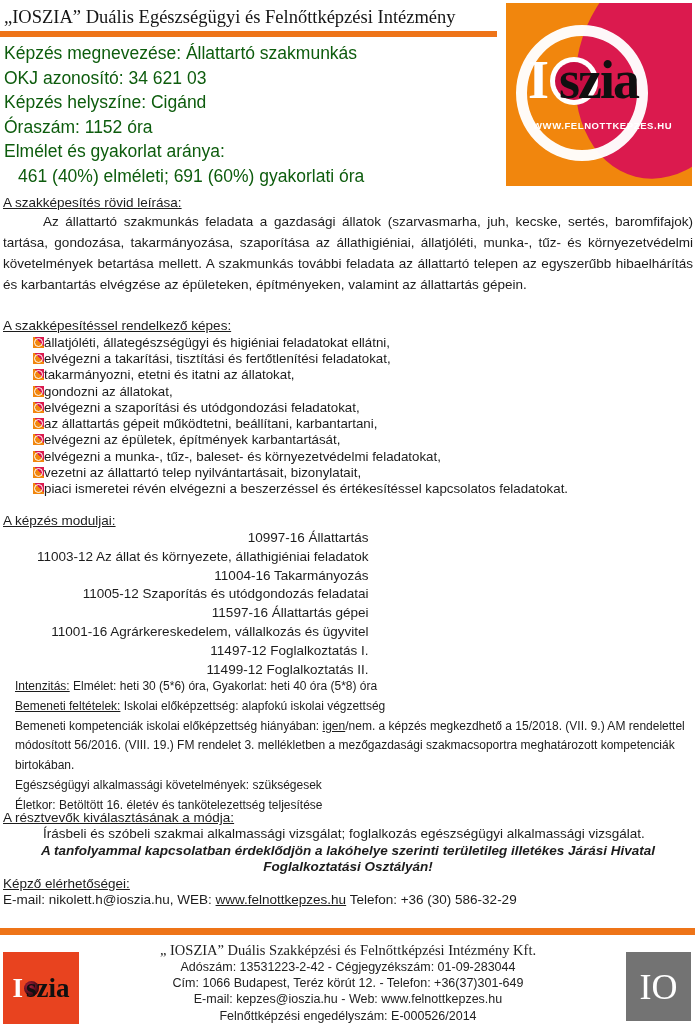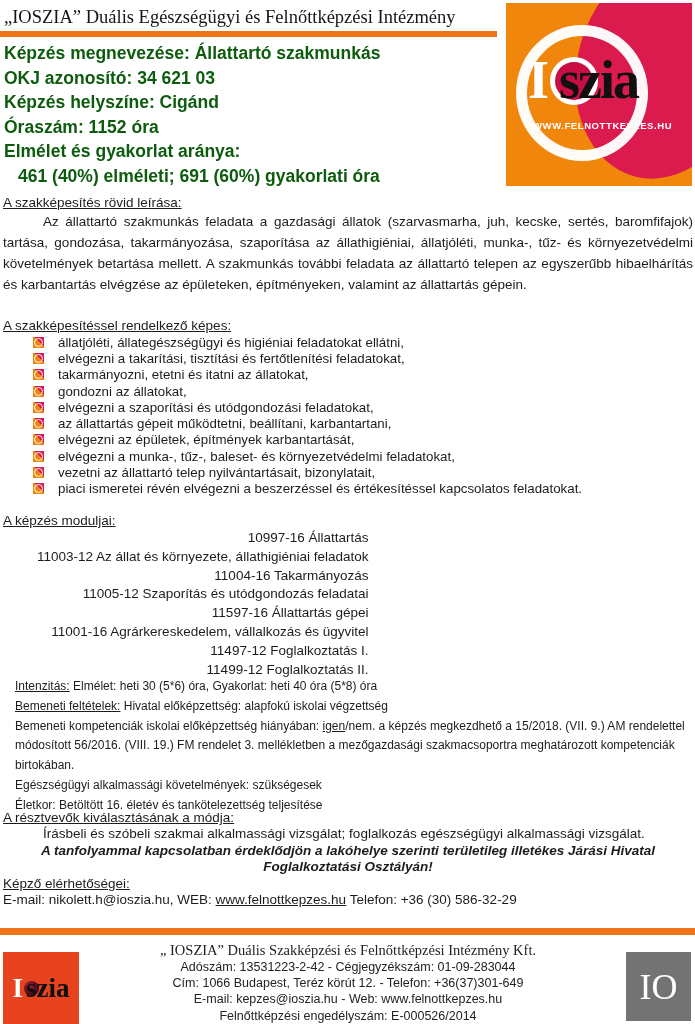--- a/index.html
+++ b/index.html
@@ -18,21 +18,21 @@
   #header-title {
     left:4px; top:7px;
     font-family:"Liberation Serif", serif;
     font-size:18.5px; color:#151515; white-space:nowrap;
   }
   #orange-rule { left:0; top:31px; width:497px; height:6px; }
 
   
   #course {
     left:4px; top:41px;
-    font-size:17.5px; font-weight:bold;
+    font-size:17.5px; font-weight:normal;
     line-height:24.6px; white-space:nowrap;
   }
   #course .indent { padding-left:14px; }
 
   
   #logo { left:506px; top:3px; width:186px; height:183px; overflow:hidden; }
   .logo-blob {
     position:absolute; left:38%; top:-25%; width:92%; height:122%;
     border-radius:50%; transform:rotate(14deg);
   }
@@ -61,21 +61,21 @@
   
   .section-heading { font-size:13.5px; text-decoration:underline; white-space:nowrap; }
   #desc-heading { left:3px; top:195px; }
   #desc-text {
     left:3px; top:212px; width:690px;
     font-size:13.5px; line-height:20.9px;
     text-align:justify; text-indent:40px;
   }
   #cap-heading { left:3px; top:318px; }
   #cap-list { left:33px; top:334px; list-style:none; }
-  #cap-list li { display:flex; align-items:center; gap:14px; height:16.3px; font-size:13.3px; white-space:nowrap; }
+  #cap-list li { display:flex; align-items:center; gap:0; height:16.3px; font-size:13.3px; white-space:nowrap; }
   .bullet-icon {
     width:11px; height:11px; flex:0 0 11px; position:relative;
     background:linear-gradient(225deg,#db1a4e 0 42%,#f1860d 42%);
   }
   .bullet-icon::after {
     content:""; position:absolute; left:1px; top:1px; width:7px; height:7px;
     border:1.5px solid #ffffff; border-radius:50%;
   }
   #mod-heading { left:3px; top:513px; }
   #mod-list { left:37px; top:529px; list-style:none; font-size:13.5px; line-height:18.8px;text-align:right; }
@@ -185,21 +185,21 @@
   <li>11004-16 Takarmányozás</li>
   <li>11005-12 Szaporítás és utódgondozás feladatai</li>
   <li>11597-16 Állattartás gépei</li>
   <li>11001-16 Agrárkereskedelem, vállalkozás és ügyvitel</li>
   <li>11497-12 Foglalkoztatás I.</li>
   <li>11499-12 Foglalkoztatás II.</li>
 </ul>
 
 <div class="abs" id="req">
   <div><span class="u">Intenzitás:</span><span> Elmélet: heti 30 (5*6) óra, Gyakorlat: heti 40 óra (5*8) óra</span></div>
-  <div><span class="u">Bemeneti feltételek:</span><span> Hivatal előképzettség: alapfokú iskolai végzettség</span></div>
+  <div><span class="u">Bemeneti feltételek:</span><span> Iskolai előképzettség: alapfokú iskolai végzettség</span></div>
   <div><span>Bemeneti kompetenciák iskolai előképzettség hiányában: </span><span class="u">igen</span><span>/nem. a képzés megkezdhető a 15/2018. (VII. 9.) AM rendelettel módosított 56/2016. (VIII. 19.) FM rendelet 3. mellékletben a mezőgazdasági szakmacsoportra meghatározott kompetenciák birtokában.</span></div>
   <div>Egészségügyi alkalmassági követelmények: szükségesek</div>
   <div>Életkor: Betöltött 16. életév és tankötelezettség teljesítése</div>
 </div>
 
 <div class="abs" id="lower">
   <div class="u">A résztvevők kiválasztásának a módja:</div>
   <div class="sel-text">Írásbeli és szóbeli szakmai alkalmassági vizsgálat; foglalkozás egészségügyi alkalmassági vizsgálat.</div>
   <div class="notice">A tanfolyammal kapcsolatban érdeklődjön a lakóhelye szerinti területileg illetékes Járási Hivatal Foglalkoztatási Osztályán!</div>
   <div class="u">Képző elérhetőségei:</div>

